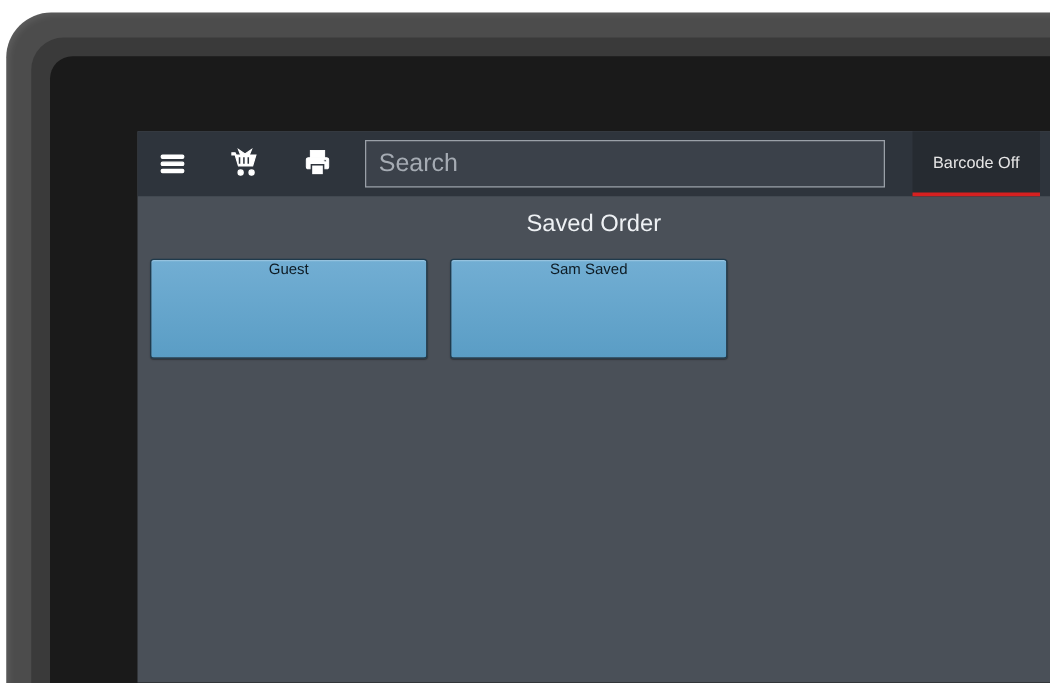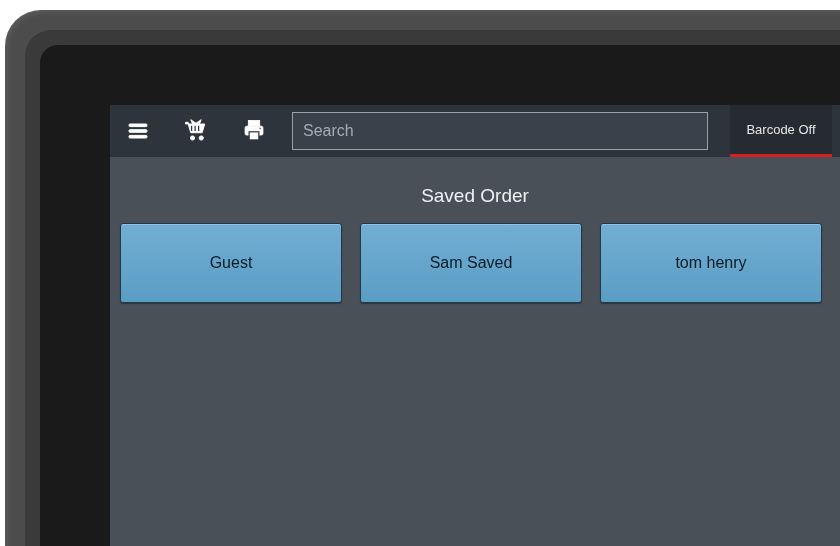--- a/index.html
+++ b/index.html
@@ -61,58 +61,58 @@
     background: #3b414a;
     display: flex; align-items: center;
     padding: 0 10px;
   }
   .search-wrap input {
     width: 100%;
     background: transparent;
     border: none;
     outline: none;
     color: #cfd3d8;
-    font-size: 16px;
+    font-size: 20px;
   }
   .search-wrap input::placeholder { color: #a5abb3; }
 
   .barcode-btn {
     width: 102px; height: 52px;
     display: flex; align-items: center; justify-content: center;
     color: #e6e6e6;
     font-size: 13px;
     background: #262b31;
     border-bottom: 3px solid #d62020;
     cursor: pointer;
     margin-left: 4px;
     text-align: center;
   }
 
   
   .content-title {
     text-align: center;
     color: #eef1f4;
     font-size: 19px;
-    padding: 28px 0 10px 0;
+    padding: 12px 0 10px 0;
   }
 
   .order-grid {
     display: flex;
     flex-wrap: wrap;
     gap: 18px;
     padding: 6px 10px 10px 10px;
   }
   .order-tile {
     width: 222px; height: 80px;
     background: linear-gradient(#72aed3, #5a9dc5);
     border: 1px solid #1f3a4c;
     border-radius: 3px;
-    display: flex; align-items: center; justify-content: center;
+    display: flex; align-items: flex-start; justify-content: center;
     color: #0d1b24;
-    font-size: 16px;
+    font-size: 12px;
     cursor: pointer;
     box-shadow: inset 0 1px 0 rgba(255,255,255,0.25), 0 1px 1px rgba(0,0,0,0.35);
   }
 </style>
 </head>
 <body>
 
 <div class="device-outer"></div>
 <div class="device-mid"></div>
 <div class="device-inner"></div>
@@ -159,18 +159,15 @@
 
   <div class="content-title">Saved Order</div>
 
   <div class="order-grid">
     <div class="order-tile">
       <span>Guest</span>
     </div>
     <div class="order-tile">
       <span>Sam Saved</span>
     </div>
-    <div class="order-tile">
-      <span>tom henry</span>
-    </div>
   </div>
 
 </div>
 
 </body></html>

